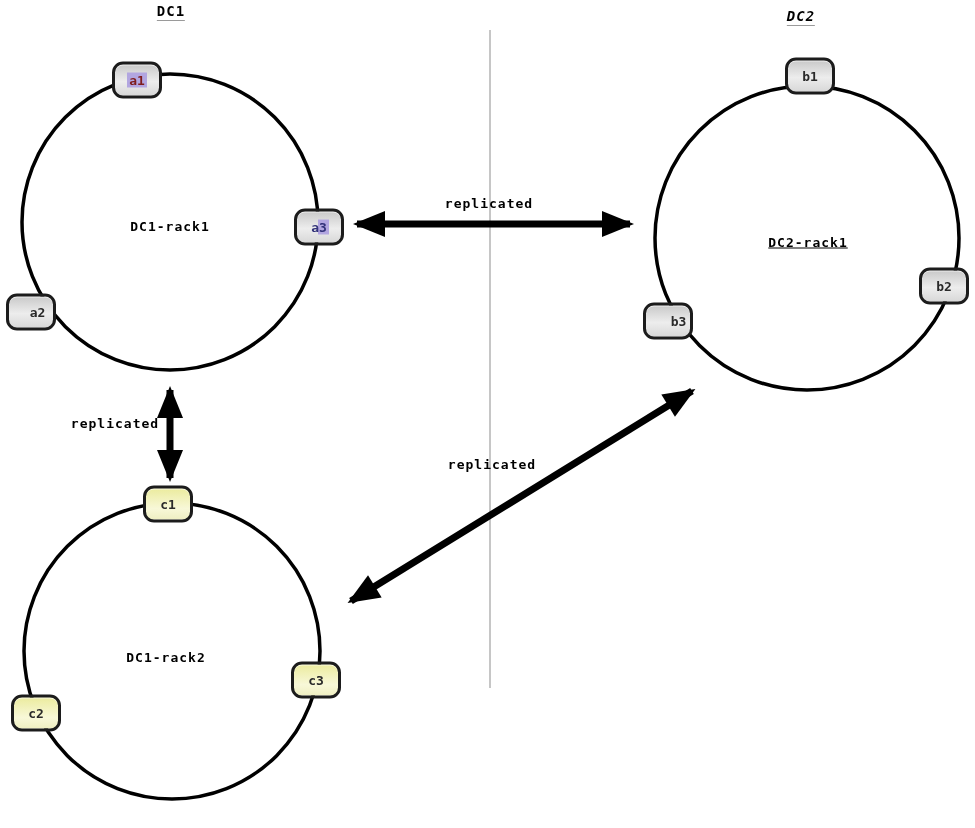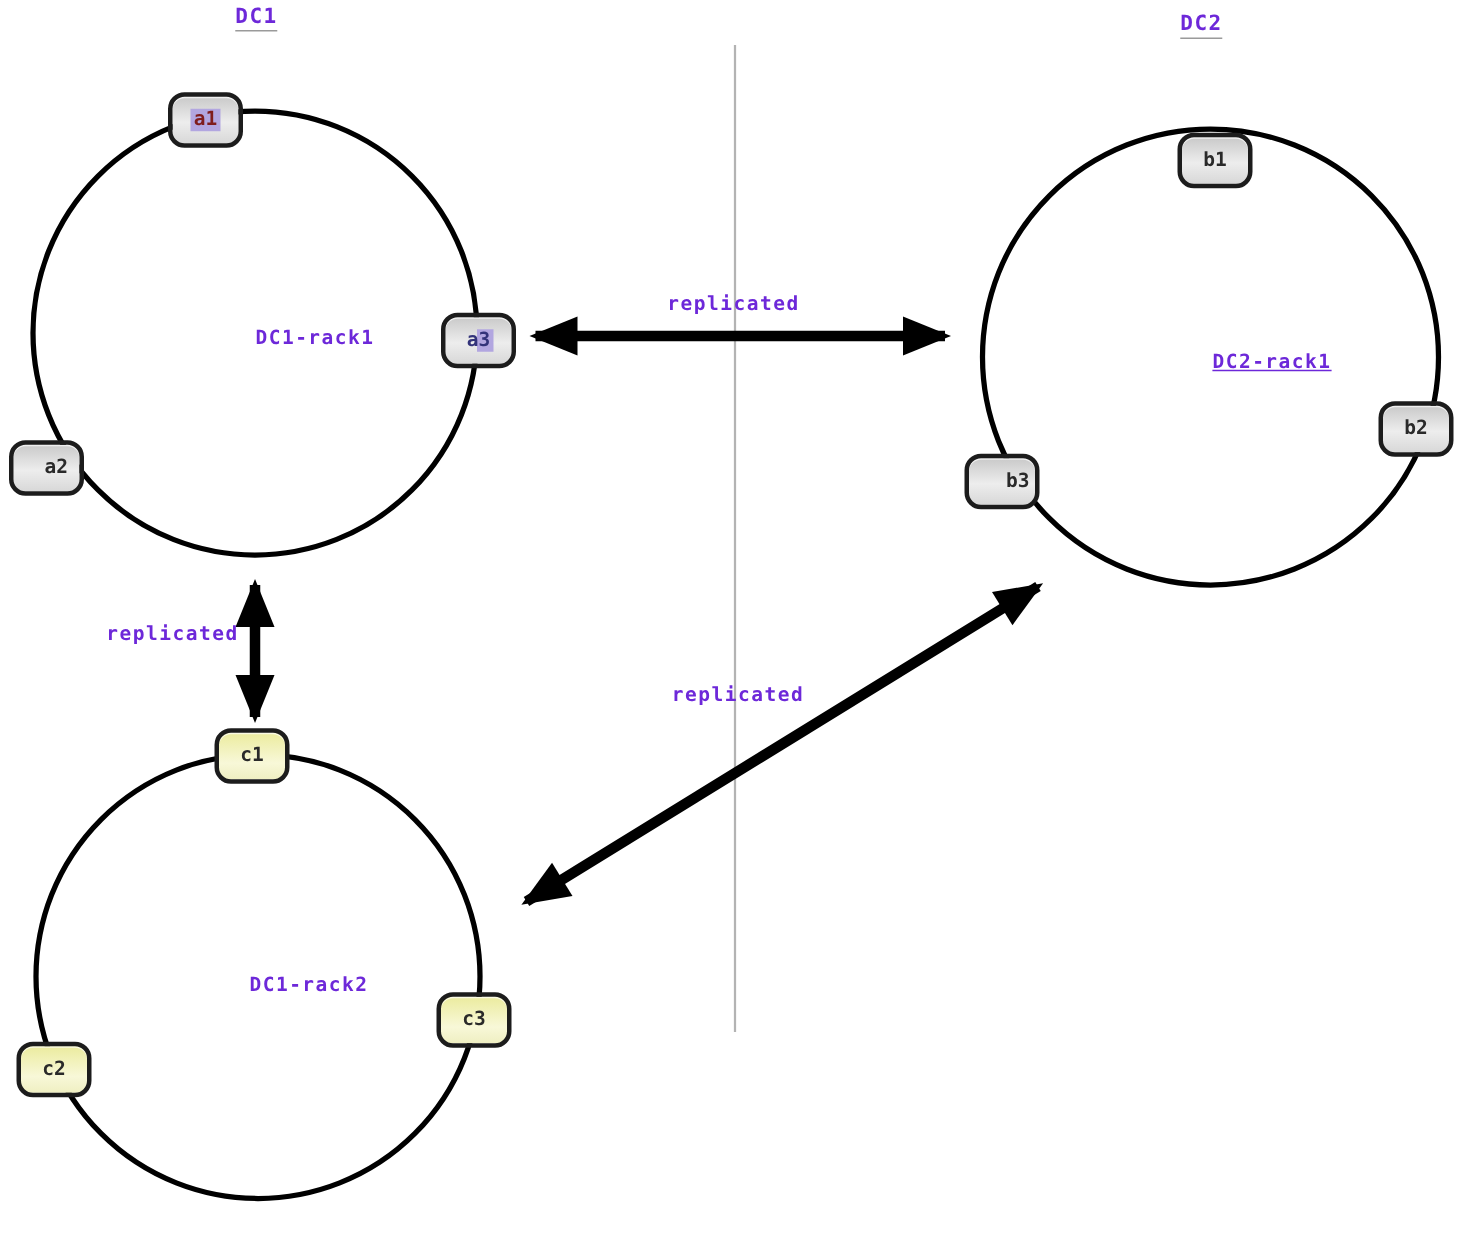--- a/index.html
+++ b/index.html
@@ -15,31 +15,31 @@
   }
   .canvas > svg {
     position: absolute;
     left: 0; top: 0;
   }
 
   .lbl {
     position: absolute;
     transform: translate(-50%, -50%);
     font-weight: bold;
-    color: #6d28d9;
+    color: #000000;
     white-space: nowrap;
     z-index: 3;
   }
   .dc-lbl {
     font-size: 14px;
     letter-spacing: 1px;
     border-bottom: 1px solid #9a9a9a;
     padding-bottom: 1px;
   }
-  .ring-lbl { font-size: 13px; letter-spacing: 1px; margin-left: 40px; }
+  .ring-lbl { font-size: 13px; letter-spacing: 1px; }
   .rep-lbl  { font-size: 13px; letter-spacing: 1px; }
 
   .node {
     position: absolute;
     transform: translate(-50%, -50%);
     width: 50px;
     height: 37px;
     border: 3px solid #1c1c1c;
     border-radius: 11px;
     display: flex;
@@ -84,41 +84,41 @@
     <circle cx="170" cy="222" r="148" fill="none" stroke="#000000" stroke-width="3.5"></circle>
     <circle cx="807" cy="238" r="152" fill="none" stroke="#000000" stroke-width="3.5"></circle>
     <circle cx="172" cy="651" r="148" fill="none" stroke="#000000" stroke-width="3.5"></circle>
 
     <line x1="357" y1="224" x2="630" y2="224" stroke="#000000" stroke-width="7" marker-start="url(#ah)" marker-end="url(#ah)"></line>
     <line x1="170" y1="390" x2="170" y2="478" stroke="#000000" stroke-width="7" marker-start="url(#ah)" marker-end="url(#ah)"></line>
     <line x1="351" y1="601" x2="692" y2="391" stroke="#000000" stroke-width="7" marker-start="url(#ah)" marker-end="url(#ah)"></line>
   </svg>
 
   <div class="lbl dc-lbl" style="left:171px; top:12px;">DC1</div>
-  <div class="lbl dc-lbl" style="left:801px; top:17px;">DC2</div>
+  <div class="lbl dc-lbl" style="left:801px; top:17px;font-style:italic;">DC2</div>
 
   <div class="lbl ring-lbl" style="left:170px; top:226px;">DC1-rack1</div>
   <div class="lbl ring-lbl" style="left:808px; top:242px;text-decoration:underline;">DC2-rack1</div>
   <div class="lbl ring-lbl" style="left:166px; top:657px;">DC1-rack2</div>
 
   <div class="lbl rep-lbl" style="left:489px; top:203px;">replicated</div>
   <div class="lbl rep-lbl" style="left:115px; top:423px;">replicated</div>
   <div class="lbl rep-lbl" style="left:492px; top:464px;">replicated</div>
 
   <div class="node node-gray" style="left:137px; top:80px;">
     <span class="node-label hl-full">a1</span>
   </div>
   <div class="node node-gray" style="left:31px; top:312px;padding-left:13px;">
     <span class="node-label">a2</span>
   </div>
   <div class="node node-gray" style="left:319px; top:227px;">
     <span class="node-label hl-half">a3</span>
   </div>
 
-  <div class="node node-gray" style="left:810px; top:107px;align-items:center;">
+  <div class="node node-gray" style="left:810px; top:76px;align-items:center;">
     <span class="node-label">b1</span>
   </div>
   <div class="node node-gray" style="left:944px; top:286px;">
     <span class="node-label">b2</span>
   </div>
   <div class="node node-gray" style="left:668px; top:321px;padding-left:21px;">
     <span class="node-label">b3</span>
   </div>
 
   <div class="node node-yellow" style="left:168px; top:504px;">

